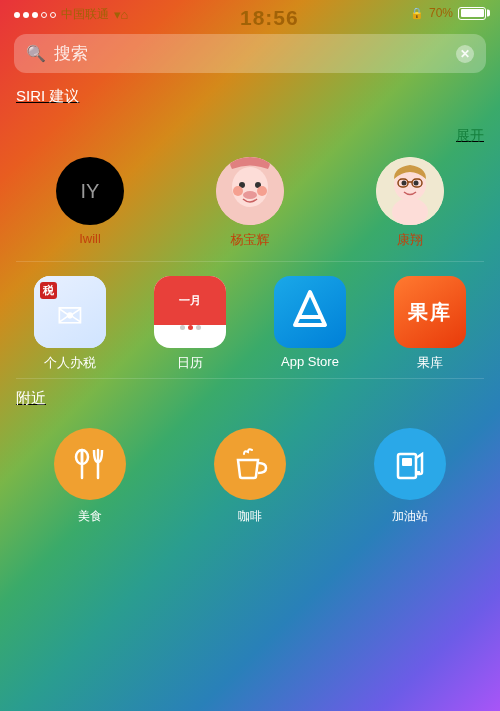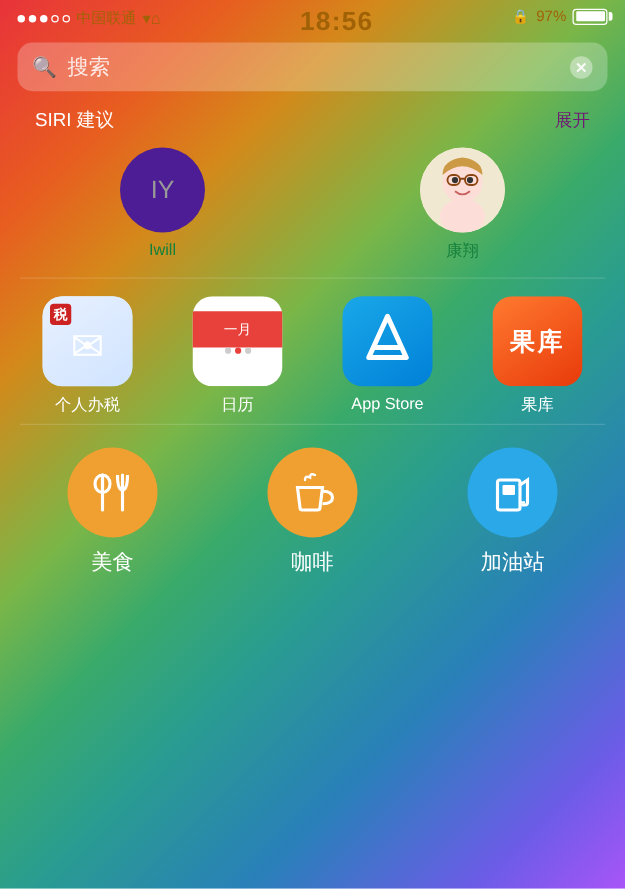--- a/index.html
+++ b/index.html
@@ -151,31 +151,33 @@
       justify-content: center;
       color: rgba(255,255,255,0.9);
       font-size: 12px;
       font-weight: bold;
     }
 
     
     .section-header {
       display: flex;
       justify-content: space-between;
-      align-items: center;
-      padding: 4px 28px 8px;
+      align-items: flex-start;
+      padding: 4px 16px 8px;
+      text-decoration: underline;
     }
     .section-title {
       color: white;
       font-size: 15px;
       font-weight: 500;
     }
     .section-action {
-      color: #701a75;
+      color: #15803d;
       font-size: 14px;
+      margin-top: 40px;
     }
 
     
     .contacts-row {
       display: flex;
       justify-content: space-around;
       padding: 4px 10px 12px;
     }
     .contact-item {
       display: flex;
@@ -192,36 +194,36 @@
       display: flex;
       align-items: center;
       justify-content: center;
       font-size: 22px;
       color: white;
       font-weight: 300;
       overflow: hidden;
       position: relative;
     }
     .contact-avatar.iy {
-      background: #4c1d95;
+      background: #000000;
       color: #888;
       font-size: 20px;
       font-weight: 400;
     }
     .contact-avatar.yang {
       background: #f5c2c0;
     }
     .contact-avatar.laoda {
       background: #b8b8b8;
     }
     .contact-avatar.kang {
       background: #f0e8d0;
     }
     .contact-name {
-      color: #15803d;
+      color: #c2410c;
       font-size: 13px;
       text-align: center;
     }
 
     
     .divider-line {
       height: 1px;
       background: rgba(255,255,255,0.15);
       margin: 0 16px;
     }
@@ -294,21 +296,21 @@
       justify-content: center;
       font-size: 28px;
       color: white;
     }
     .nearby-icon.food { background: #f0a030; }
     .nearby-icon.coffee { background: #f0a030; }
     .nearby-icon.shop { background: #f0c010; }
     .nearby-icon.gas { background: #2aa8e8; }
     .nearby-label {
       color: white;
-      font-size: 17px;
+      font-size: 12px;
       text-align: center;
     }
 
     
     .tax-inner {
       width: 100%;
       height: 100%;
       display: flex;
       flex-direction: column;
       align-items: center;
@@ -335,23 +337,22 @@
       height: 100%;
       display: flex;
       flex-direction: column;
       background: white;
     }
     .cal-header {
       background: #e8403a;
       color: white;
       text-align: center;
       font-size: 11px;
-      padding: 7px 0;
-      font-weight: 400;
-      margin-top: 12px;
+      padding: 17px 0;
+      font-weight: 700;
     }
     .cal-date-num {
       flex: 1;
       display: flex;
       align-items: center;
       justify-content: center;
       font-size: 34px;
       color: #333;
       font-weight: 300;
     }
@@ -406,21 +407,21 @@
         <div class="dot"></div>
         <div class="dot empty"></div>
         <div class="dot empty"></div>
       </div>
       <span class="carrier">中国联通</span>
       <span class="wifi-icon">▾⌂</span>
     </div>
     <div class="status-center">18:56</div>
     <div class="status-right">
       <span class="lock-icon">🔒</span>
-      <span>97%</span>
+      <span>70%</span>
       <div class="battery">
         <div class="battery-bar">
           <div class="battery-fill"></div>
         </div>
       </div>
     </div>
   </div>
 
   <div class="search-bar">
     <span class="search-icon-text">🔍</span>
@@ -435,20 +436,37 @@
 
   <div class="contacts-row">
 
     <div class="contact-item">
       <div class="contact-avatar iy">
         <span style="color:#999;font-size:20px;font-weight:400;">IY</span>
       </div>
       <span class="contact-name">Iwill</span>
     </div>
 
+    <div class="contact-item">
+      <div class="contact-avatar yang">
+
+        <svg width="68" height="68" viewBox="0 0 68 68">
+          <circle cx="34" cy="34" r="34" fill="#f5c8c0"></circle>
+          <ellipse cx="34" cy="30" rx="18" ry="20" fill="#fdddd8"></ellipse>
+          <circle cx="26" cy="28" r="3" fill="#333"></circle>
+          <circle cx="42" cy="28" r="3" fill="#333"></circle>
+          <ellipse cx="34" cy="38" rx="7" ry="4" fill="#e89898"></ellipse>
+          <path d="M27 42 Q34 48 41 42" stroke="#c86060" stroke-width="1.5" fill="none"></path>
+          <ellipse cx="22" cy="34" rx="5" ry="5" fill="#f5a090"></ellipse>
+          <ellipse cx="46" cy="34" rx="5" ry="5" fill="#f5a090"></ellipse>
+          <path d="M16 12 Q34 5 52 12 Q60 0 34 0 Q8 0 16 12Z" fill="#e08080"></path>
+        </svg>
+      </div>
+      <span class="contact-name">杨宝辉</span>
+    </div>
 
 
     <div class="contact-item">
       <div class="contact-avatar kang" style="background:#f0e8d0;">
         <svg width="68" height="68" viewBox="0 0 68 68">
           <circle cx="34" cy="34" r="34" fill="#f0e8d0"></circle>
           <circle cx="34" cy="28" r="16" fill="#fdddd8"></circle>
           <circle cx="28" cy="26" r="2.5" fill="#333"></circle>
           <circle cx="40" cy="26" r="2.5" fill="#333"></circle>
           <path d="M28 35 Q34 40 40 35" stroke="#c86060" stroke-width="1.5" fill="none"></path>
@@ -512,20 +530,23 @@
         <div class="guoku-inner">果库</div>
       </div>
       <span class="app-label">果库</span>
     </div>
 
   </div>
 
   <div class="divider-line"></div>
 
   <div class="nearby-section">
+    <div class="section-header">
+      <span class="section-title">附近</span>
+    </div>
 
     <div class="nearby-row">
 
       <div class="nearby-item">
         <div class="nearby-icon food">
           <svg width="36" height="36" viewBox="0 0 36 36">
             <line x1="10" y1="4" x2="10" y2="32" stroke="white" stroke-width="2.5" stroke-linecap="round"></line>
             <line x1="10" y1="4" x2="10" y2="18" stroke="white" stroke-width="2.5"></line>
             <ellipse cx="10" cy="11" rx="6" ry="7" fill="none" stroke="white" stroke-width="2.5"></ellipse>
             <line x1="26" y1="4" x2="26" y2="32" stroke="white" stroke-width="2.5" stroke-linecap="round"></line>

